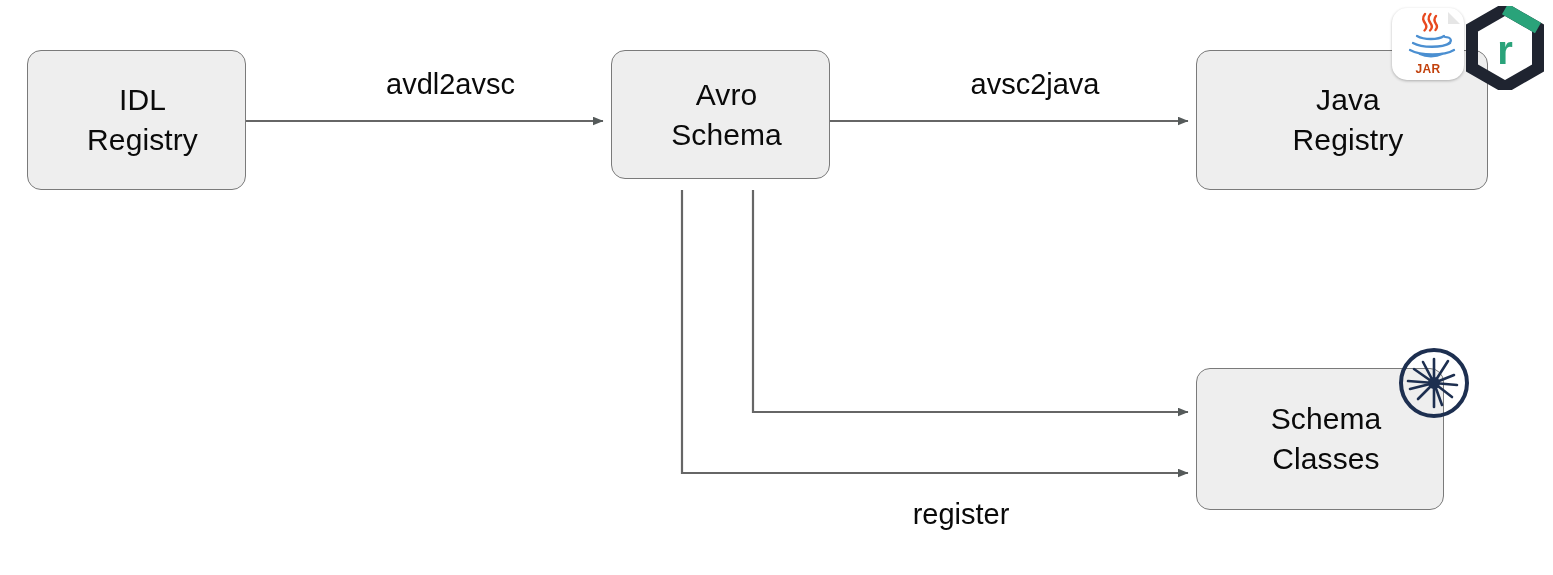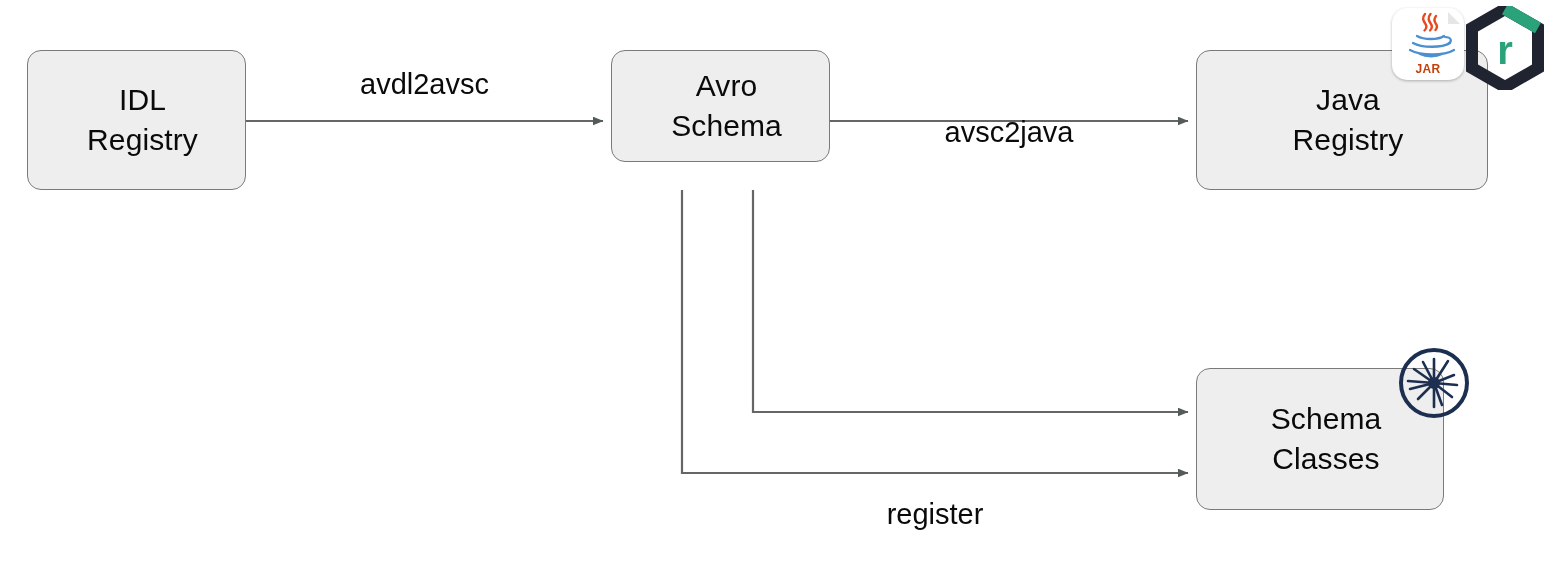--- a/index.html
+++ b/index.html
@@ -49,20 +49,21 @@
     display: block;
     white-space: nowrap;
   }
   .edge-label {
     position: absolute;
     color: #0a0a0a;
     font-size: 29px;
     line-height: 1;
     white-space: nowrap;
     text-align: center;
+    padding-left: 26px;
   }
   
   .jar-icon {
     position: absolute;
     width: 72px;
     height: 72px;
     border-radius: 15px;
     background: #ffffff;
     box-shadow: 0 1px 3px rgba(0,0,0,0.28);
   }
@@ -116,38 +117,38 @@
     <path d="M753,190 L753,412 L1188,412" fill="none" stroke="#666666" stroke-width="2.2" marker-end="url(#arrowhead)"></path>
 
     <path d="M682,190 L682,473 L1188,473" fill="none" stroke="#666666" stroke-width="2.2" marker-end="url(#arrowhead)"></path>
   </svg>
 
   <div class="node" style="left:27px; top:50px; width:219px; height:140px;">
     <span class="node-line">IDL</span>
     <span class="node-line">Registry</span>
   </div>
 
-  <div class="node" style="left:611px; top:50px; width:219px; height:112px;">
+  <div class="node" style="left:611px; top:50px; width:219px; height:129px;">
     <span class="node-line">Avro</span>
     <span class="node-line">Schema</span>
   </div>
 
   <div class="node" style="left:1196px; top:50px; width:292px; height:140px;">
     <span class="node-line">Java</span>
     <span class="node-line">Registry</span>
   </div>
 
   <div class="node" style="left:1196px; top:368px; width:248px; height:142px;">
     <span class="node-line">Schema</span>
     <span class="node-line">Classes</span>
   </div>
 
   <div class="edge-label" style="left:246px; top:70px; width:357px;">avdl2avsc</div>
 
-  <div class="edge-label" style="left:830px; top:70px; width:358px;margin-top:48px;">avsc2java</div>
+  <div class="edge-label" style="left:830px; top:70px; width:358px;">avsc2java</div>
 
 
   <div class="edge-label" style="left:682px; top:500px; width:506px;">register</div>
 
   <div class="jar-icon" style="left:1392px; top:8px;">
     <svg class="jar-glyph" viewBox="0 0 72 52" xmlns="http://www.w3.org/2000/svg">
 
       <path d="M56,2 L68,14 L56,14 Z" fill="#e6e6e6"></path>
 
       <g fill="none" stroke="#e8491f" stroke-width="2.4" stroke-linecap="round">

